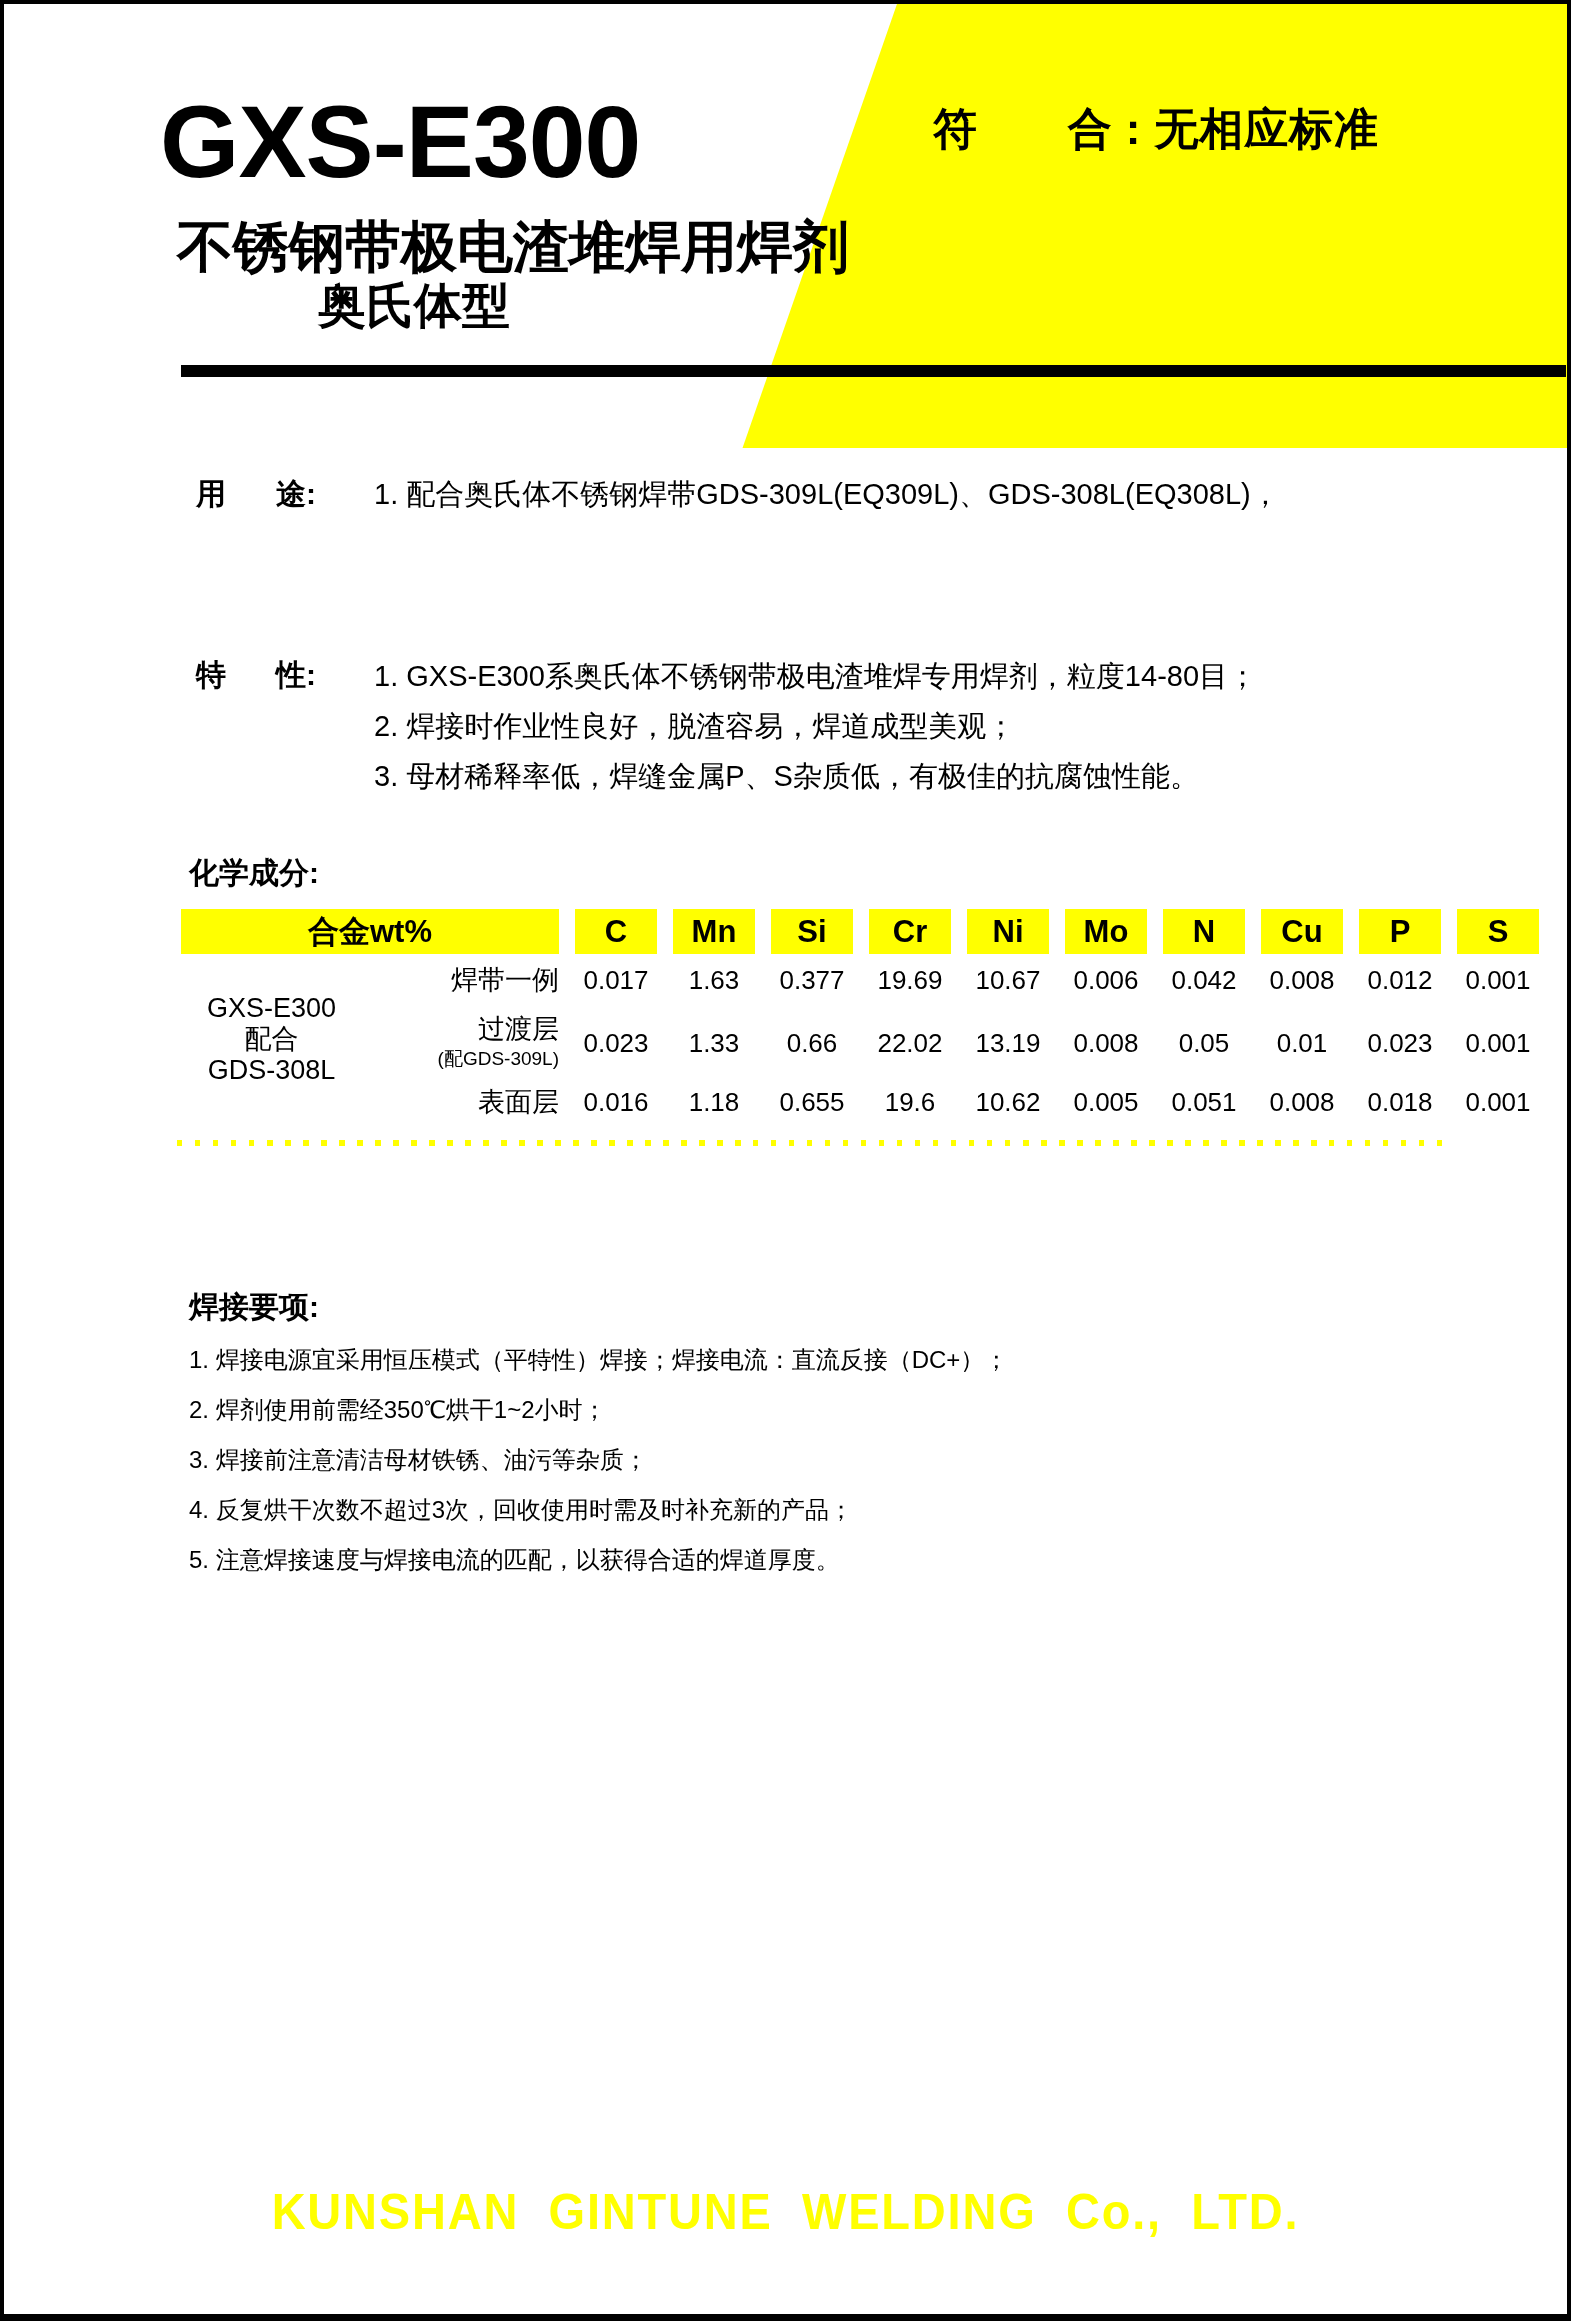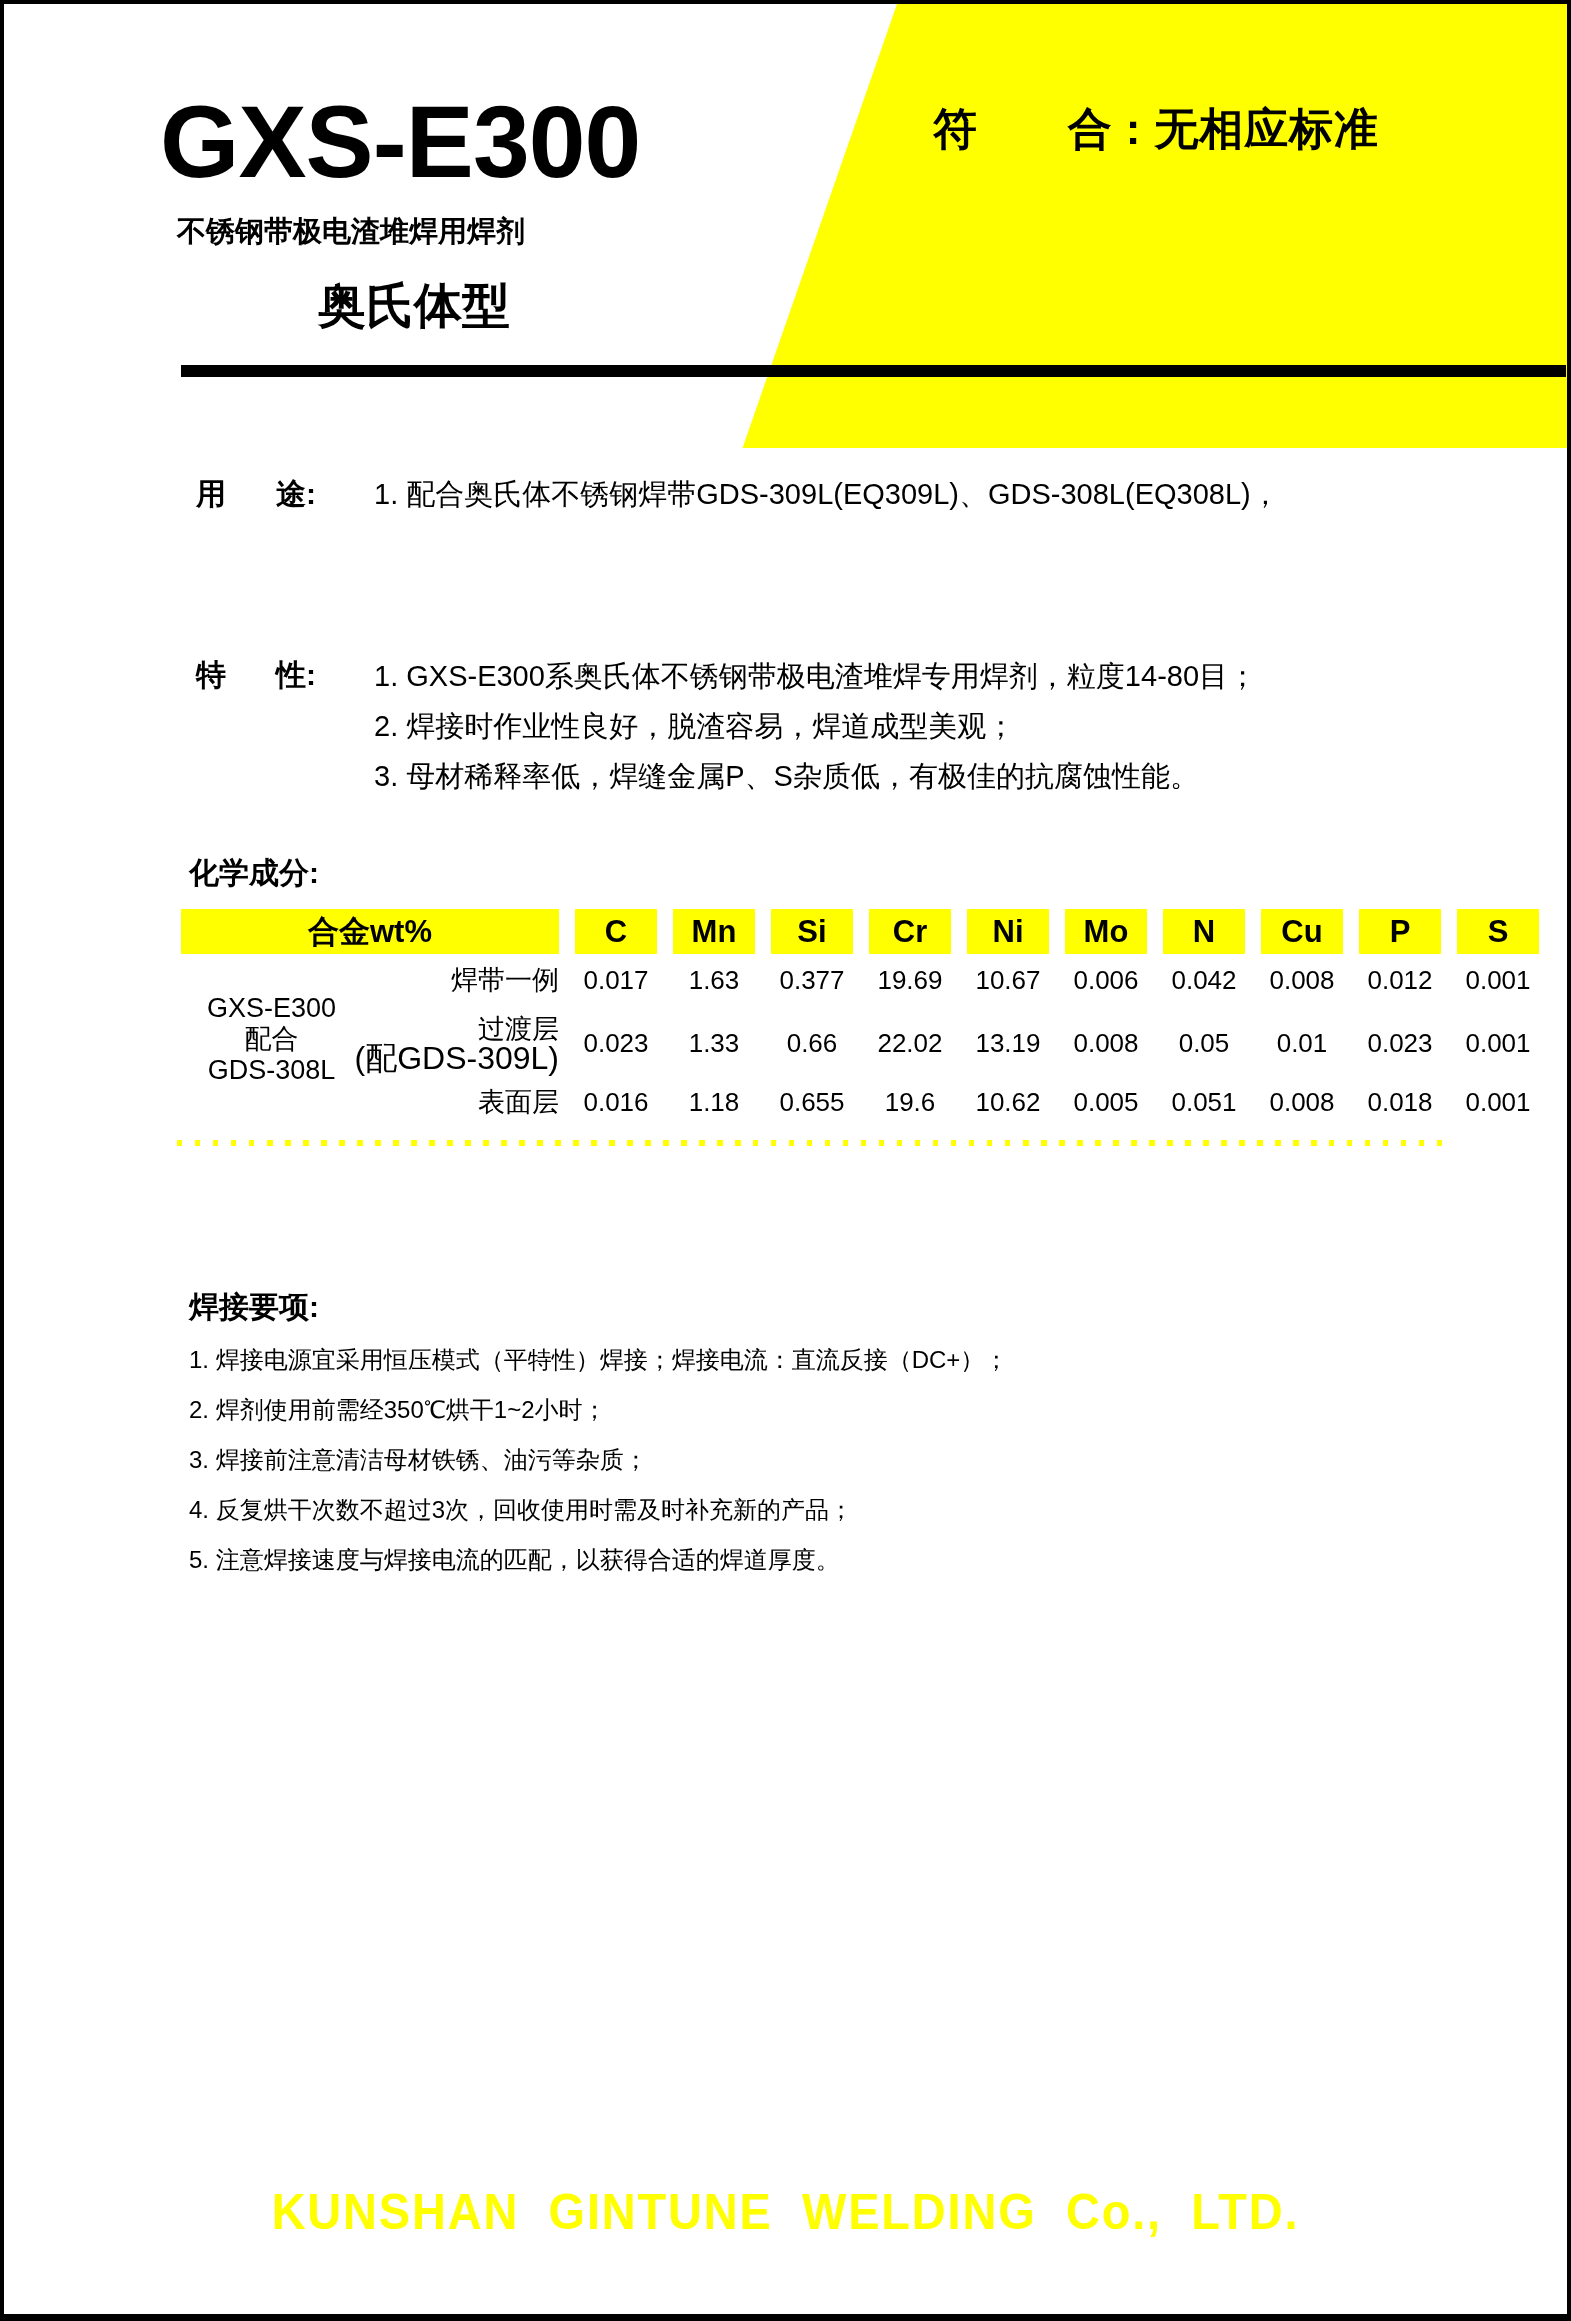--- a/index.html
+++ b/index.html
@@ -28,21 +28,21 @@
     font-size:44px;font-weight:bold;letter-spacing:0.9px;
     white-space:nowrap;
   }
   .title{
     left:156px;top:87px;
     font-size:102px;font-weight:bold;letter-spacing:-0.9px;line-height:1;
     white-space:nowrap;
   }
   .subtitle{
     left:173px;top:211px;
-    font-size:29px;font-weight:bold;line-height:1.15;white-space:nowrap;
+    font-size:56px;font-weight:bold;line-height:1.15;white-space:nowrap;
   }
   .type-label{
     left:314px;top:274px;
     font-size:48px;font-weight:bold;line-height:1.15;white-space:nowrap;
   }
   .title-rule{
     left:177px;top:361px;width:1385px;height:11.8px;background:#000;
   }
 
   
@@ -83,21 +83,21 @@
   .rowgroup{
     grid-column:1;grid-row:2 / span 3;
     display:flex;flex-direction:column;align-items:center;justify-content:center;
     font-size:27px;line-height:31px;text-align:center;
   }
   .sublabel{
     grid-column:2;
     display:flex;flex-direction:column;align-items:flex-end;justify-content:center;
     font-size:27px;line-height:29px;text-align:center;white-space:nowrap;
   }
-  .sublabel .small{font-size:32px;}
+  .sublabel .small{font-size:19px;}
 
   .dotted-line{
     left:173px;top:1136px;width:1273px;height:6.4px;
     background:repeating-linear-gradient(to right,#FFFF00 0 5.5px,transparent 5.5px 18px);
   }
 
   .notes-label{left:185px;top:1283px;}
   .notes-content{left:185px;top:1331px;font-size:24px;line-height:50px;white-space:nowrap;}
 
   

